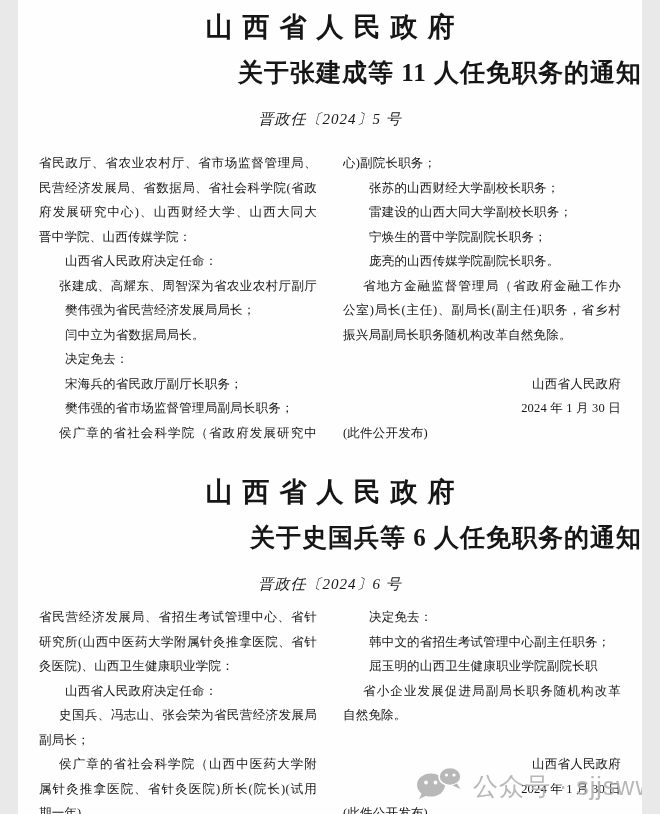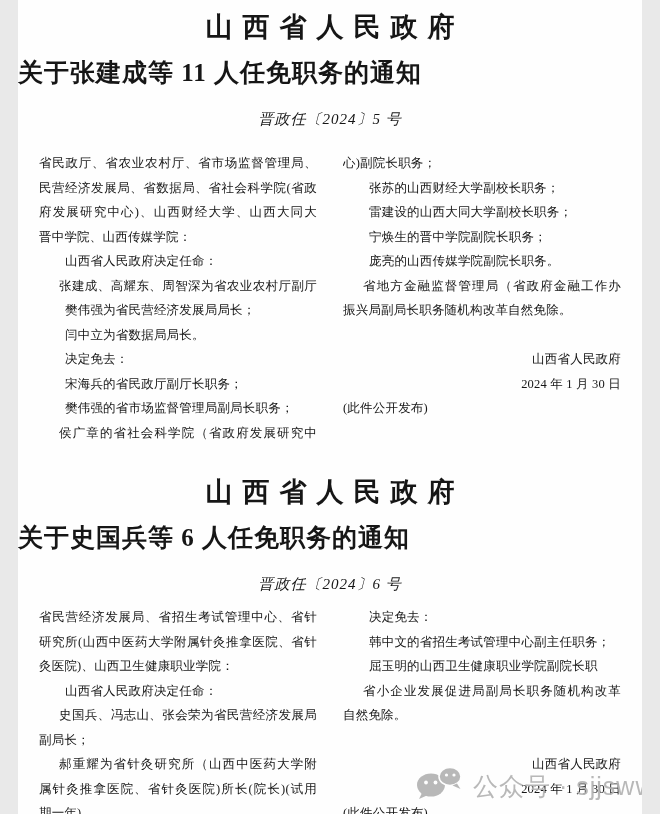--- a/index.html
+++ b/index.html
@@ -16,21 +16,21 @@
   }
   .org-title {
     text-align: center;
     font-weight: bold;
     font-size: 27px;
     line-height: 34px;
     letter-spacing: 10px;
     text-indent: 10px;
   }
   .notice-title {
-    text-align: left;
+    text-align: right;
     font-weight: bold;
     font-size: 25px;
     line-height: 34px;
     letter-spacing: 1px;
     margin-top: 12px;
   }
   .doc-no {
     text-align: center;
     font-style: italic;
     font-size: 15px;
@@ -101,20 +101,21 @@
         <div class="line indent">樊伟强的省市场监督管理局副局长职务；</div>
         <div class="line indent fill">侯广章的省社会科学院（省政府发展研究中</div>
       </div>
       <div class="col">
         <div class="line">心)副院长职务；</div>
         <div class="line indent">张苏的山西财经大学副校长职务；</div>
         <div class="line indent">雷建设的山西大同大学副校长职务；</div>
         <div class="line indent">宁焕生的晋中学院副院长职务；</div>
         <div class="line indent">庞亮的山西传媒学院副院长职务。</div>
         <div class="line indent fill">省地方金融监督管理局（省政府金融工作办</div>
+        <div class="line fill">公室)局长(主任)、副局长(副主任)职务，省乡村</div>
         <div class="line">振兴局副局长职务随机构改革自然免除。</div>
         <div class="blank"></div>
         <div class="line sig">山西省人民政府</div>
         <div class="line date">2024 年 1 月 30 日</div>
         <div class="line">(此件公开发布)</div>
       </div>
     </div>
   </section>
 
   <section class="notice notice-2">
@@ -122,21 +123,21 @@
     <div class="notice-title">关于史国兵等 6 人任免职务的通知</div>
     <div class="doc-no">晋政任〔2024〕6 号</div>
     <div class="columns">
       <div class="col">
         <div class="line fill">省民营经济发展局、省招生考试管理中心、省针灸</div>
         <div class="line fill">研究所(山西中医药大学附属针灸推拿医院、省针</div>
         <div class="line">灸医院)、山西卫生健康职业学院：</div>
         <div class="line indent">山西省人民政府决定任命：</div>
         <div class="line indent fill">史国兵、冯志山、张会荣为省民营经济发展局</div>
         <div class="line">副局长；</div>
-        <div class="line indent fill">郝重耀为省针灸研究所（山西中医药大学附</div>
+        <div class="line indent fill">侯广章的省社会科学院（山西中医药大学附</div>
         <div class="line fill">属针灸推拿医院、省针灸医院)所长(院长)(试用</div>
         <div class="line">期一年)。</div>
       </div>
       <div class="col">
         <div class="line indent">决定免去：</div>
         <div class="line indent">韩中文的省招生考试管理中心副主任职务；</div>
         <div class="line indent">屈玉明的山西卫生健康职业学院副院长职务。</div>
         <div class="line indent fill">省小企业发展促进局副局长职务随机构改革</div>
         <div class="line">自然免除。</div>
         <div class="blank"></div>

